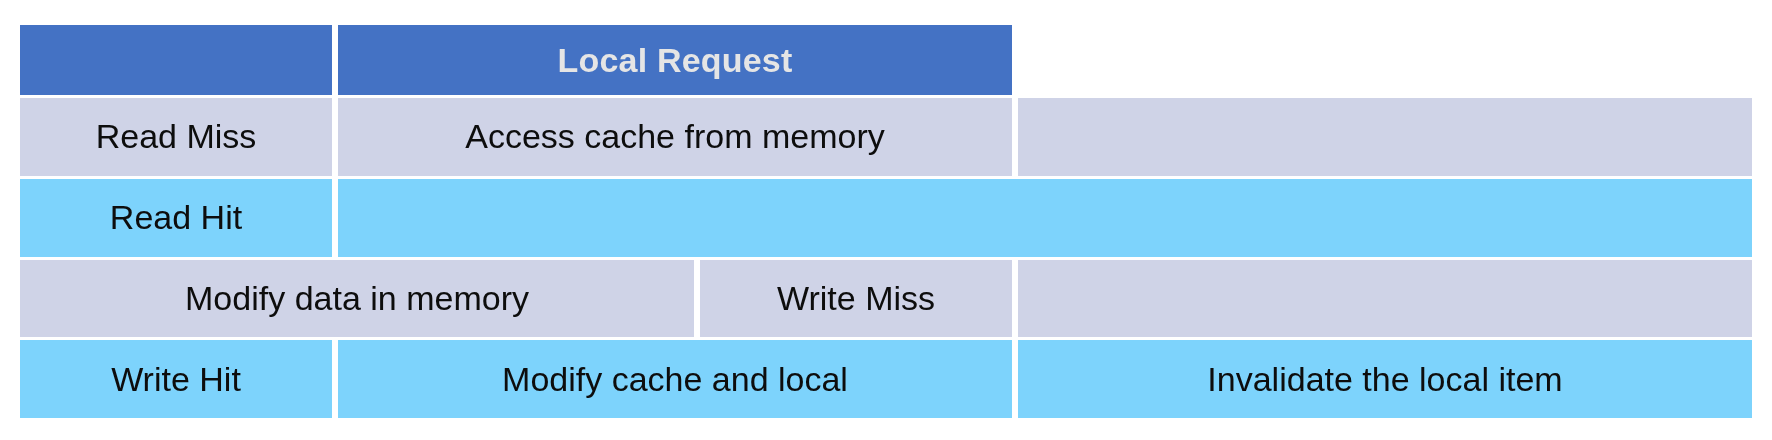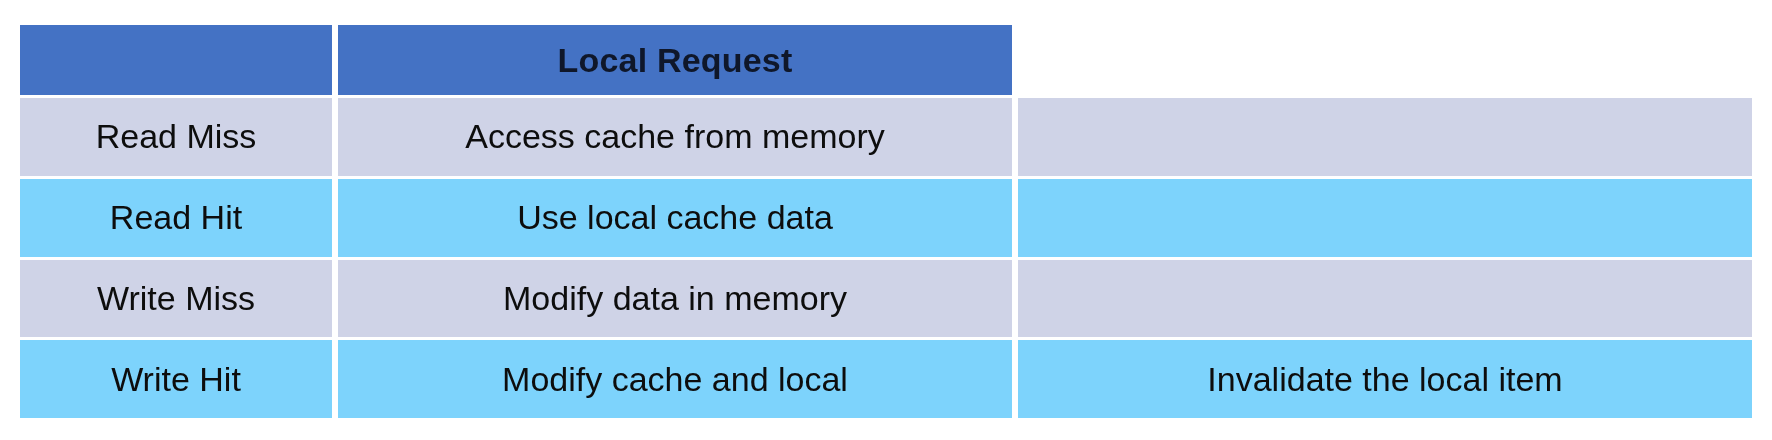--- a/index.html
+++ b/index.html
@@ -51,21 +51,21 @@
   }
 
   
   .col-0 { width: 312px; flex: 0 0 312px; }
   .col-1 { width: 674px; flex: 0 0 674px; }
   .col-2 { flex: 1 1 auto; }
 
   
   .row-header .cell {
     background: #4472C4;
-    color: #0f172a;
+    color: #e5e5e5;
     font-weight: bold;
     font-size: 34px;
     letter-spacing: 0.2px;
     text-align: center;
   }
 
   
   .row-body.band-dark  .cell { background: #CFD3E7; }
   .row-body.band-light .cell { background: #7dd3fc; }
 
@@ -87,27 +87,26 @@
     </div>
 
     <div class="row row-body band-dark">
       <div class="cell col-0">Read Miss</div>
       <div class="cell col-1">Access cache from memory</div>
       <div class="cell col-2"></div>
     </div>
 
     <div class="row row-body band-light">
       <div class="cell col-0">Read Hit</div>
-      <div class="cell col-1">Use local cache data</div>
       <div class="cell col-2"></div>
     </div>
 
     <div class="row row-body band-dark">
+      <div class="cell col-1">Modify data in memory</div>
       <div class="cell col-0">Write Miss</div>
-      <div class="cell col-1">Modify data in memory</div>
       <div class="cell col-2"></div>
     </div>
 
     <div class="row row-body band-light">
       <div class="cell col-0">Write Hit</div>
       <div class="cell col-1">Modify cache and local</div>
       <div class="cell col-2">Invalidate the local item</div>
     </div>
 
   </div>

